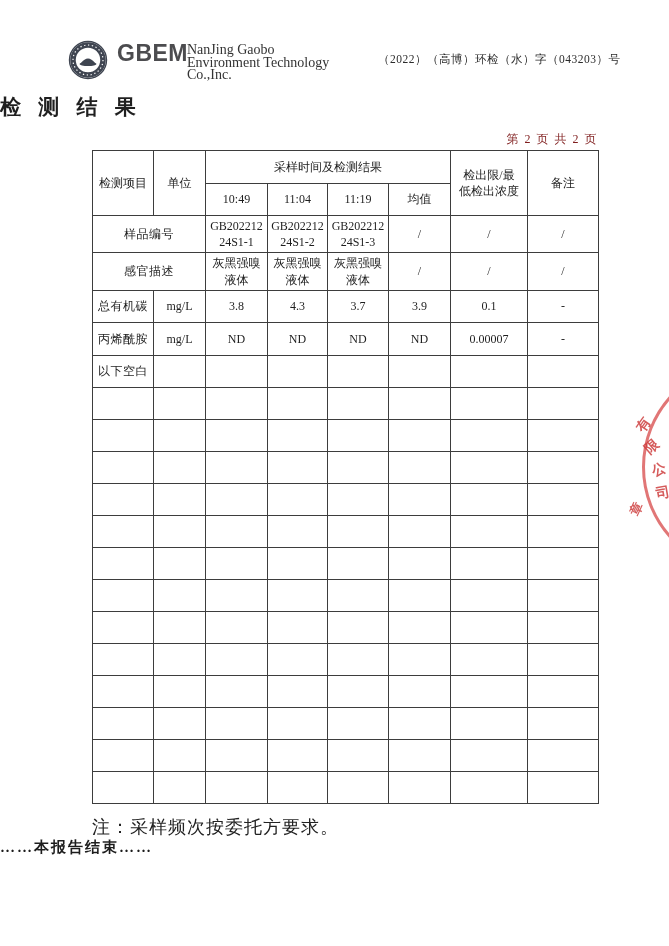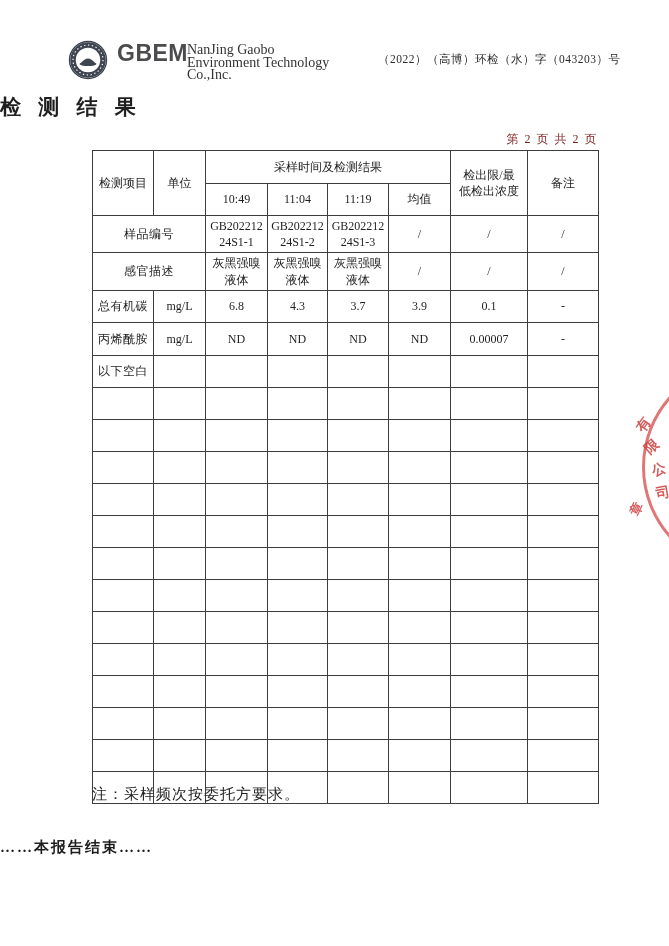--- a/index.html
+++ b/index.html
@@ -40,21 +40,21 @@
     font-size: 12px; font-weight: normal;
     text-align: center; vertical-align: middle;
     white-space: pre-line; line-height: 1.35;
     padding: 1px 2px; color: #1e1e1e;
     overflow: hidden;
   }
   table.results td.label-cell { letter-spacing: 0.5px; }
   tr.hr1 { height: 33px; }
   tr.hr2 { height: 32px; }
   
-  .note { position: absolute; left: 92px; top: 785px; font-size: 15px; letter-spacing: 1px; color: #222; }
+  .note { position: absolute; left: 92px; top: 815px; font-size: 18px; letter-spacing: 1px; color: #222; }
   .end-line {
     position: absolute; left: 0; top: 838px; width: 100%;
     text-align: left; font-size: 15px; font-weight: 600; letter-spacing: 2px; color: #1d1d1d;
   }
   
   .stamp-arc {
     position: absolute; left: 642px; top: 361px;
     width: 212px; height: 212px; border-radius: 50%;
     border: 3px solid rgba(215, 72, 72, 0.75);
   }
@@ -136,21 +136,21 @@
 液体</td>
           <td>灰黑强嗅
 液体</td>
           <td>/</td>
           <td>/</td>
           <td>/</td>
         </tr>
         <tr style="height: 32px;">
           <td class="label-cell">总有机碳</td>
           <td>mg/L</td>
-          <td>6.8</td>
+          <td>3.8</td>
           <td>4.3</td>
           <td>3.7</td>
           <td>3.9</td>
           <td>0.1</td>
           <td>-</td>
         </tr>
         <tr style="height: 33px;">
           <td class="label-cell">丙烯酰胺</td>
           <td>mg/L</td>
           <td>ND</td>

